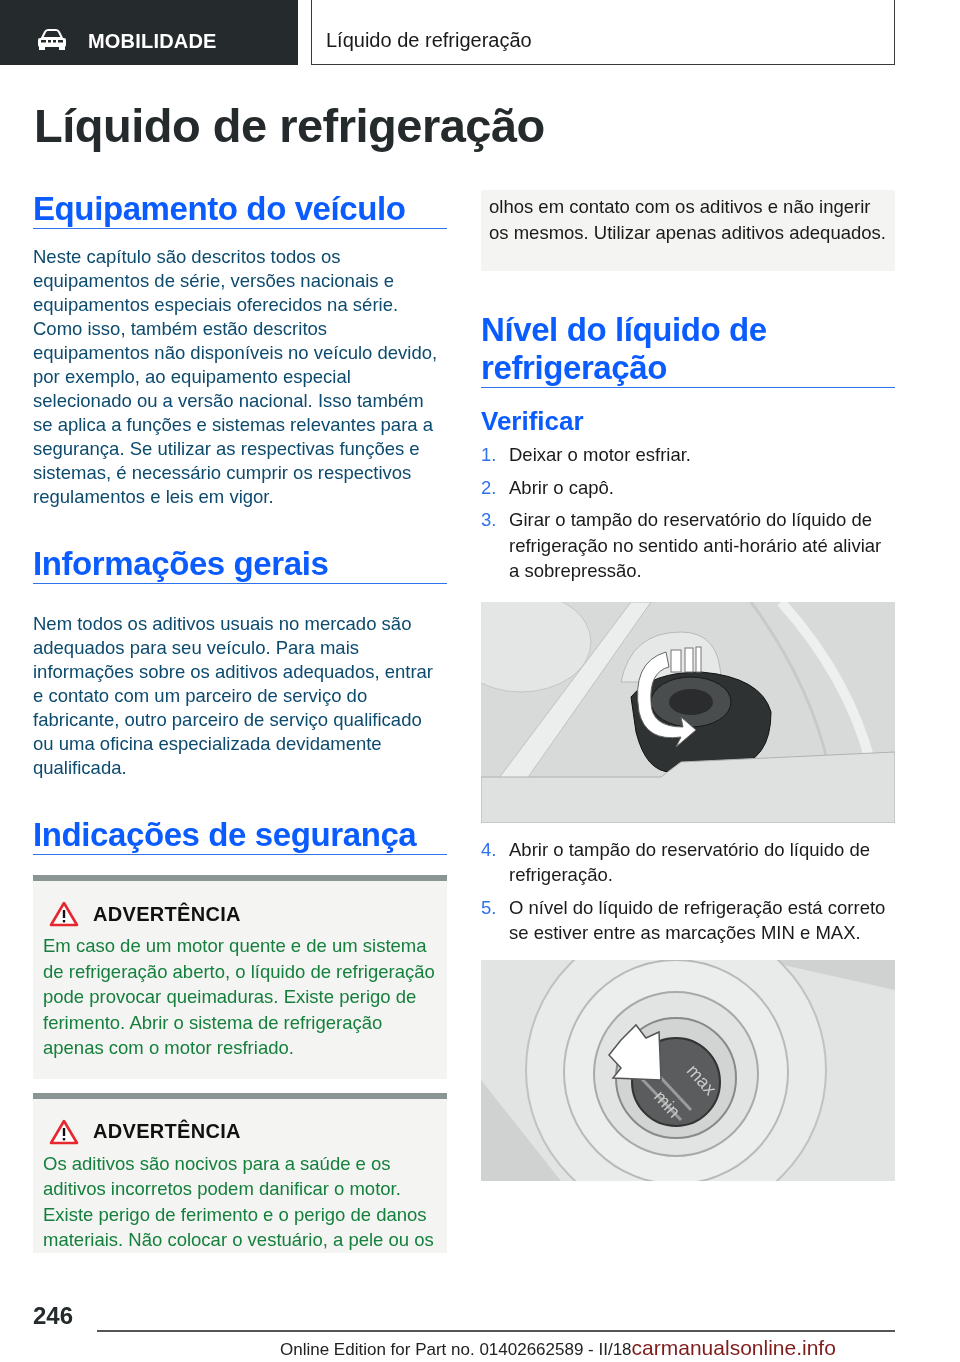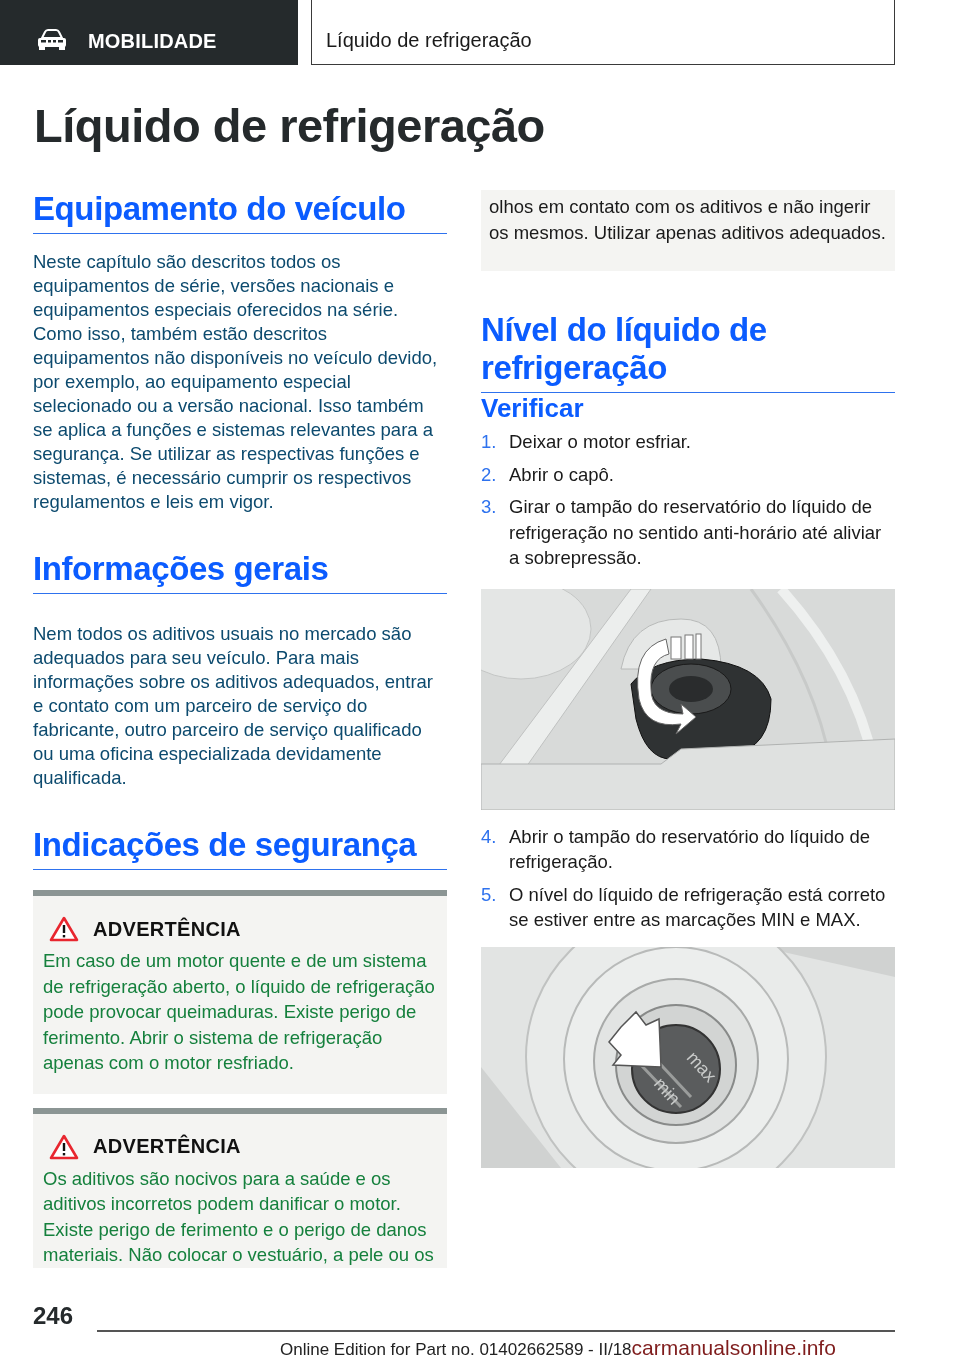--- a/index.html
+++ b/index.html
@@ -25,21 +25,21 @@
       font-size: 47px; font-weight: bold; color: #252a2c; letter-spacing: -0.5px;
     }
 
     .col { position: absolute; width: 414px; }
     .col-left { left: 33px; top: 190px; }
     .col-right { left: 481px; top: 190px; }
 
     h2.section {
       color: #0b5cff; font-weight: bold; font-size: 33px; line-height: 38px;
       letter-spacing: -0.4px;
-      border-bottom: 1.5px solid #2e72ee; padding-bottom: 5px;
+      border-bottom: 1.5px solid #2e72ee; 
     }
     h3.sub { color: #0b5cff; font-weight: bold; font-size: 26px; line-height: 30px; }
 
     p.body { font-size: 18.5px; line-height: 24px; color: #0c4a6e; }
 
     .warn {
       background: #f4f4f2; border-top: 6px solid #8b9594;
       padding: 20px 10px 18px 10px;
     }
     .warn-head { display: flex; align-items: center; margin-bottom: 6px; padding-left: 6px; }
@@ -118,21 +118,21 @@
   </div>
 </div>
 
 <div class="col col-right">
   <div class="warn-cont">
     <p>olhos em contato com os aditivos e não ingerir os mesmos. Utilizar apenas aditivos adequados.</p>
   </div>
 
   <h2 class="section" style="margin-top:40px;">Nível do líquido de refrigeração</h2>
 
-  <h3 class="sub" style="">Verificar</h3>
+  <h3 class="sub" style="margin-top:18px;">Verificar</h3>
 
   <ol class="steps" style="margin-top:6px;">
     <li>
         <span class="n">1.</span>
         <span>Deixar o motor esfriar.</span>
       </li>
     <li>
         <span class="n">2.</span>
         <span>Abrir o capô.</span>
       </li>

